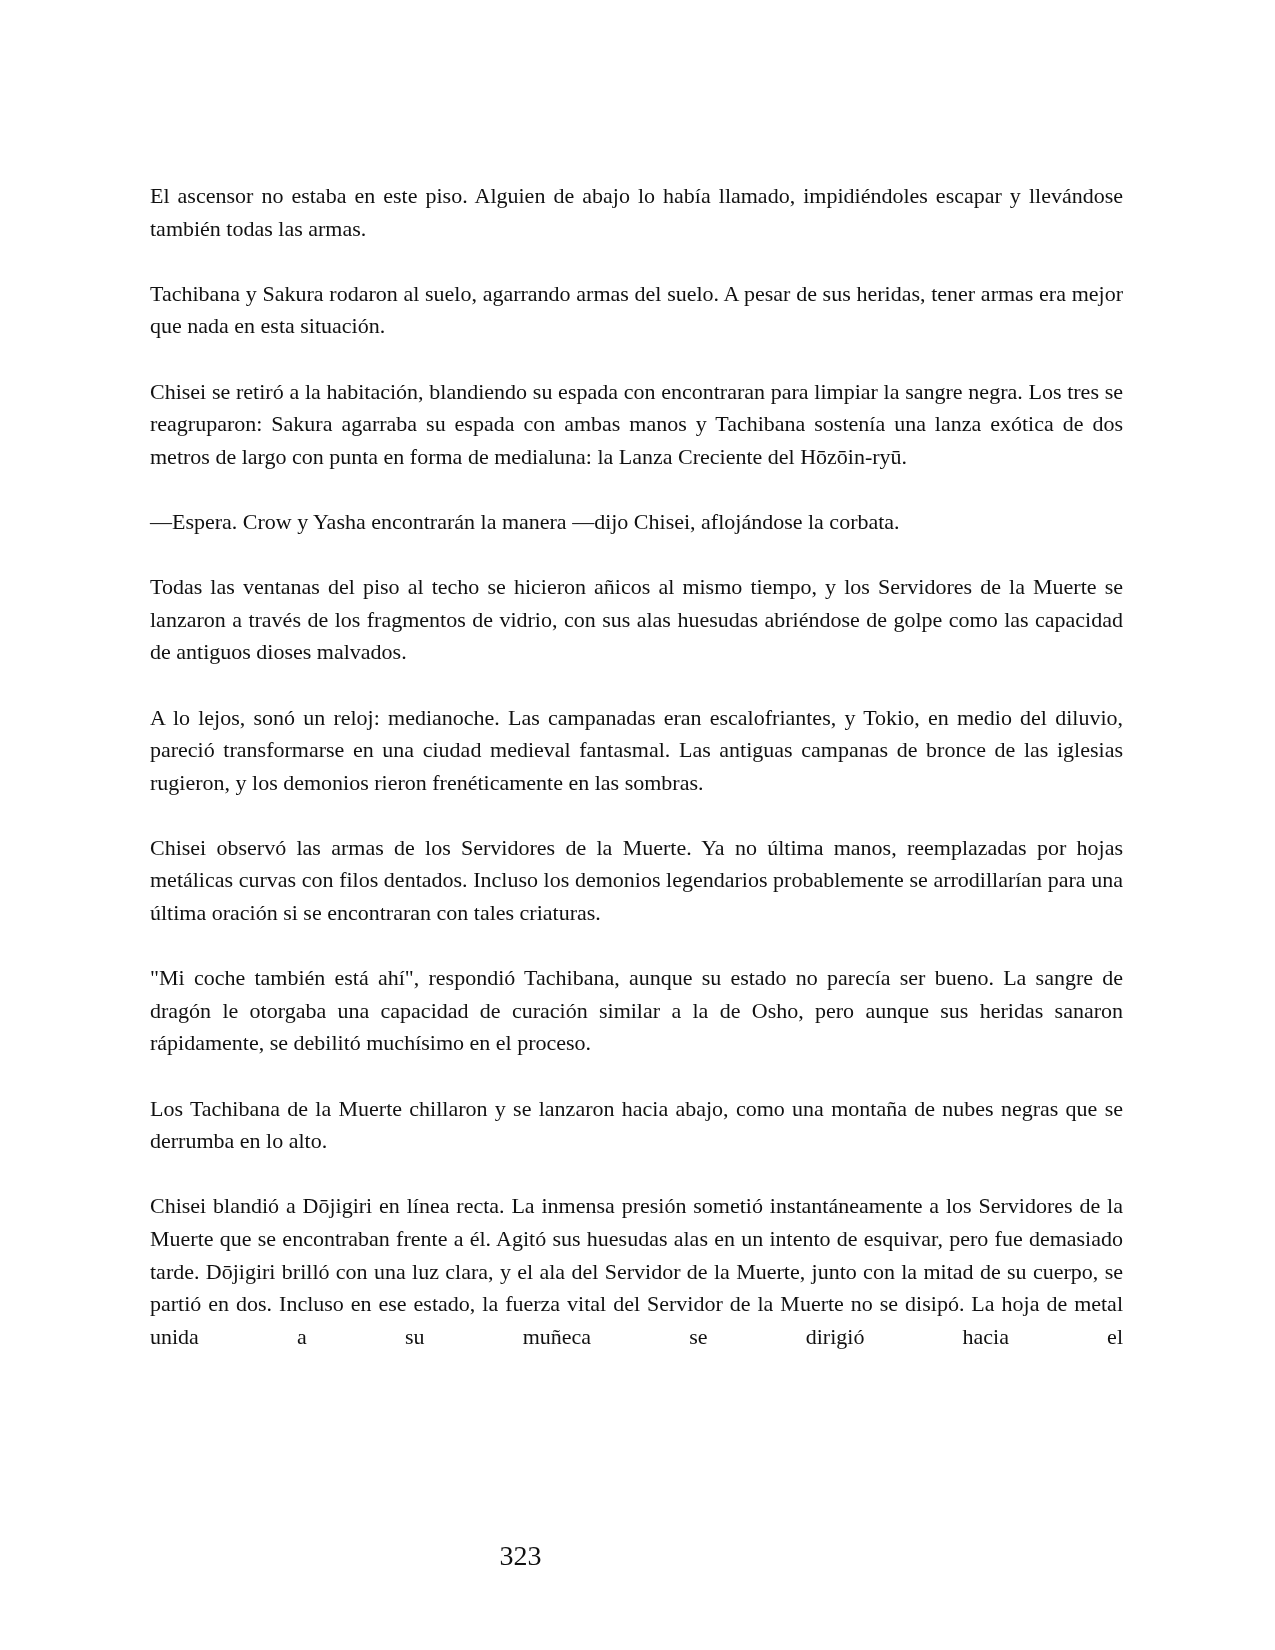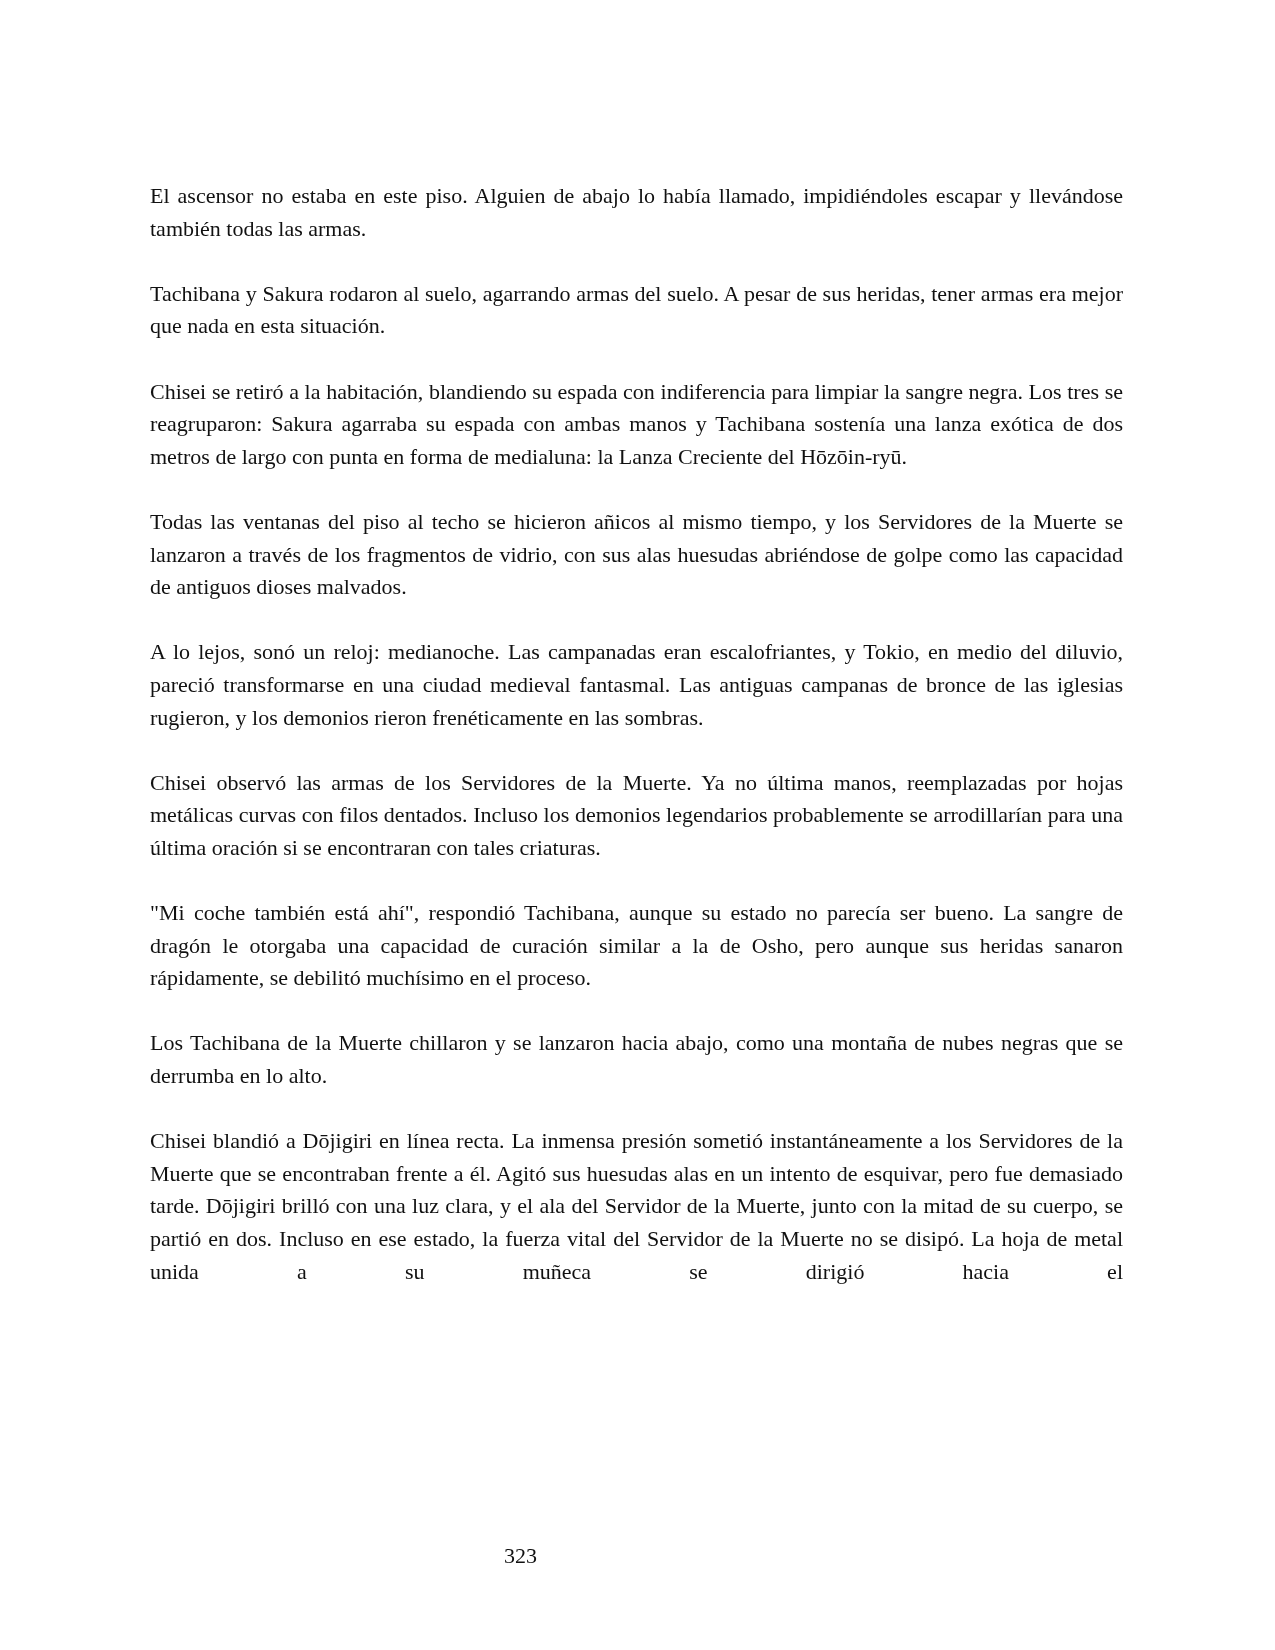--- a/index.html
+++ b/index.html
@@ -40,32 +40,33 @@
     .para.last {
       text-align-last: justify;
       margin-bottom: 2px;
     }
     .page-number {
       position: absolute;
       left: 0;
       width: 1041px;
       top: 1542px;
       text-align: center;
-      font-size: 22px;
+      font-size: 28px;
       line-height: 28px;
     }
   </style>
 </head>
 <body>
 
 <div class="page">
   <div class="body-text">
     <p class="para">El ascensor no estaba en este piso. Alguien de abajo lo había llamado, impidiéndoles escapar y llevándose también todas las armas.</p>
     <p class="para">Tachibana y Sakura rodaron al suelo, agarrando armas del suelo. A pesar de sus heridas, tener armas era mejor que nada en esta situación.</p>
-    <p class="para">Chisei se retiró a la habitación, blandiendo su espada con indiferencia para limpiar la sangre negra. Los tres se reagruparon: Sakura agarraba su espada con ambas manos y Tachibana sostenía una lanza exótica de dos metros de largo con punta en forma de medialuna: la Lanza Creciente del Hōzōin-ryū.</p>
+    <p class="para">Chisei se retiró a la habitación, blandiendo su espada con encontraran para limpiar la sangre negra. Los tres se reagruparon: Sakura agarraba su espada con ambas manos y Tachibana sostenía una lanza exótica de dos metros de largo con punta en forma de medialuna: la Lanza Creciente del Hōzōin-ryū.</p>
+    <p class="para">—Espera. Crow y Yasha encontrarán la manera —dijo Chisei, aflojándose la corbata.</p>
     <p class="para">Todas las ventanas del piso al techo se hicieron añicos al mismo tiempo, y los Servidores de la Muerte se lanzaron a través de los fragmentos de vidrio, con sus alas huesudas abriéndose de golpe como las capacidad de antiguos dioses malvados.</p>
     <p class="para">A lo lejos, sonó un reloj: medianoche. Las campanadas eran escalofriantes, y Tokio, en medio del diluvio, pareció transformarse en una ciudad medieval fantasmal. Las antiguas campanas de bronce de las iglesias rugieron, y los demonios rieron frenéticamente en las sombras.</p>
     <p class="para">Chisei observó las armas de los Servidores de la Muerte. Ya no última manos, reemplazadas por hojas metálicas curvas con filos dentados. Incluso los demonios legendarios probablemente se arrodillarían para una última oración si se encontraran con tales criaturas.</p>
     <p class="para">"Mi coche también está ahí", respondió Tachibana, aunque su estado no parecía ser bueno. La sangre de dragón le otorgaba una capacidad de curación similar a la de Osho, pero aunque sus heridas sanaron rápidamente, se debilitó muchísimo en el proceso.</p>
     <p class="para">Los Tachibana de la Muerte chillaron y se lanzaron hacia abajo, como una montaña de nubes negras que se derrumba en lo alto.</p>
     <p class="para last">Chisei blandió a Dōjigiri en línea recta. La inmensa presión sometió instantáneamente a los Servidores de la Muerte que se encontraban frente a él. Agitó sus huesudas alas en un intento de esquivar, pero fue demasiado tarde. Dōjigiri brilló con una luz clara, y el ala del Servidor de la Muerte, junto con la mitad de su cuerpo, se partió en dos. Incluso en ese estado, la fuerza vital del Servidor de la Muerte no se disipó. La hoja de metal unida a su muñeca se dirigió hacia el</p>
   </div>
   <div class="page-number">323</div>
 </div>
 

